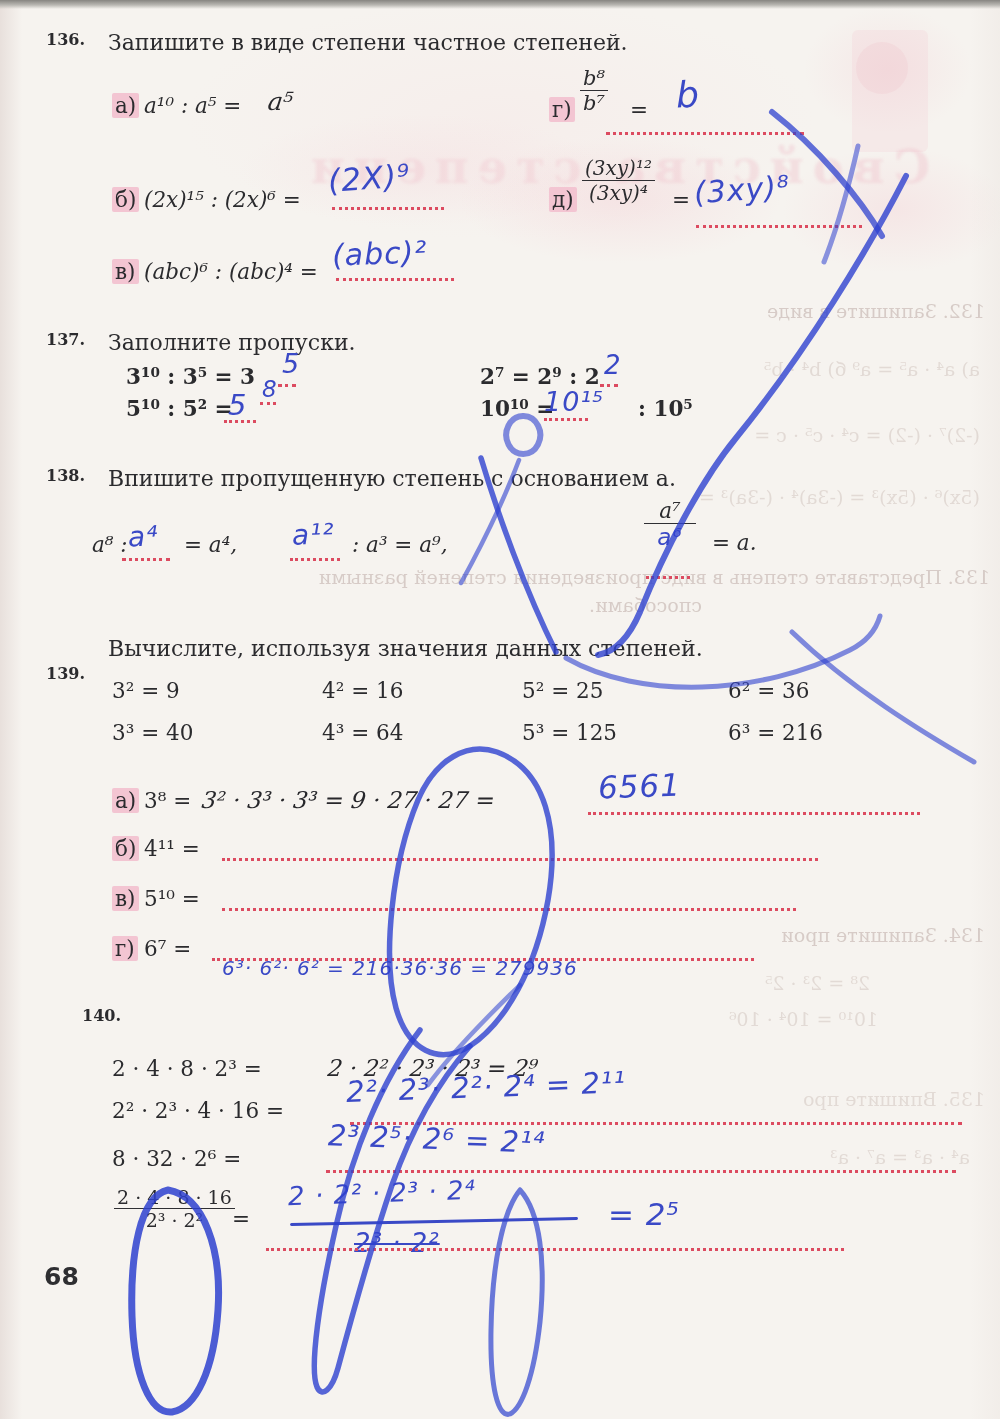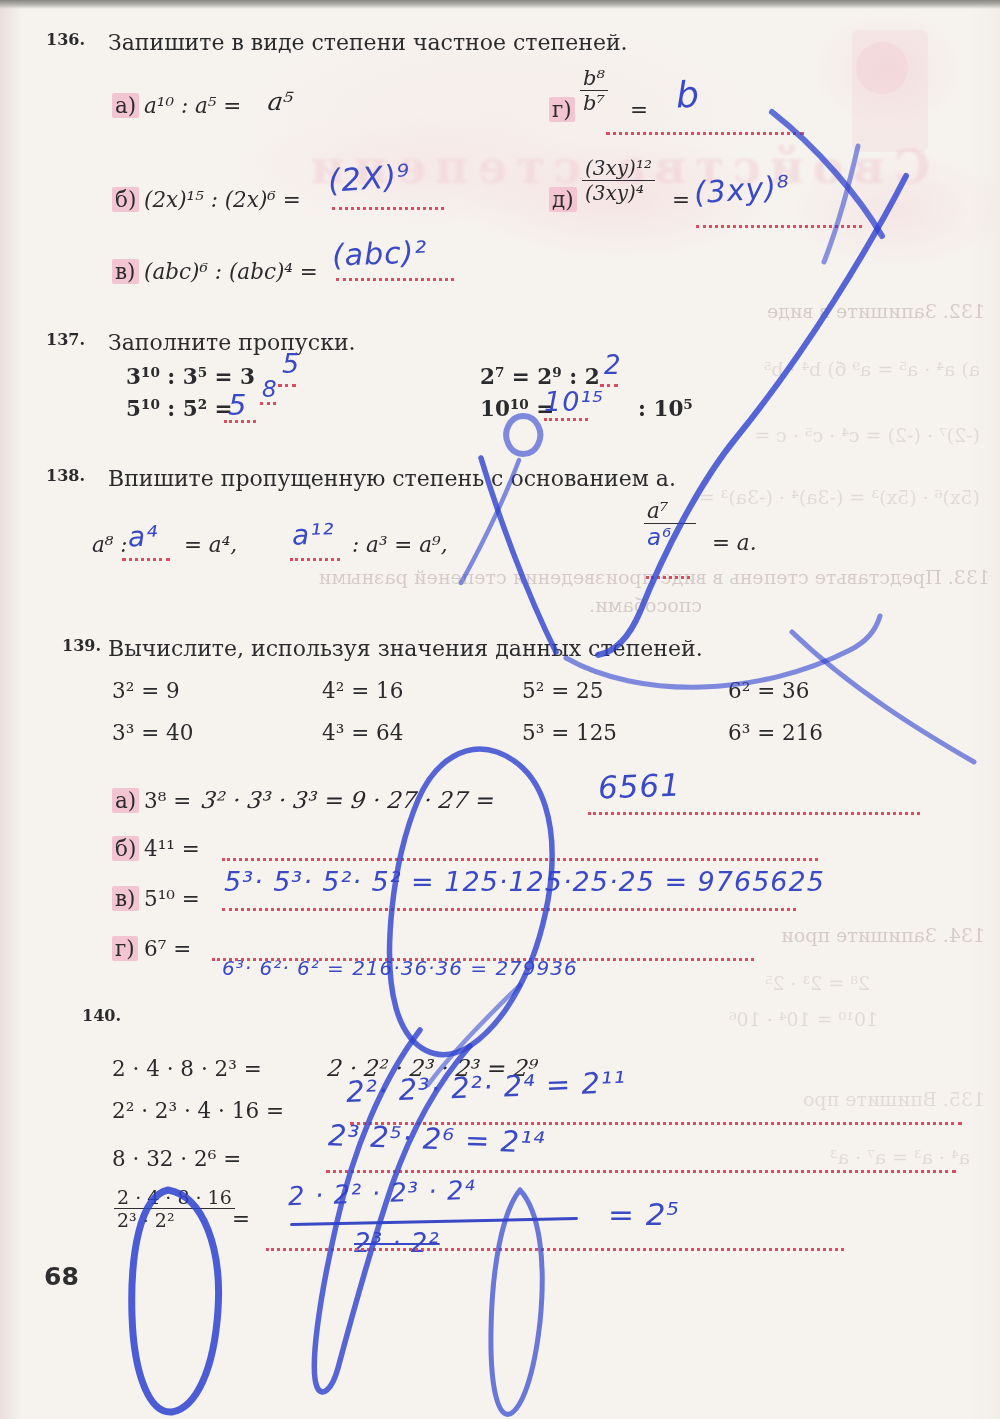--- a/index.html
+++ b/index.html
@@ -27,21 +27,21 @@
   
   .script{position:absolute;white-space:nowrap;font-family:"DejaVu Serif",serif;
           font-style:italic;font-size:23px;transform:skewX(-7deg);color:#27272b;}
   
   .hw{position:absolute;white-space:nowrap;font-family:"DejaVu Sans",sans-serif;
       font-style:italic;color:#3a49c6;letter-spacing:1px;}
   .rot1{transform:rotate(-2deg);} .rot2{transform:rotate(-4deg);} .rot3{transform:rotate(2deg);}
   
   .dots{position:absolute;height:0;border-bottom:3px dotted #dc4b60;}
   
-  .frac{position:absolute;text-align:left;}
+  .frac{position:absolute;text-align:center;}
   .frac .fnum{display:block;padding:0 3px;}
   .frac .fden{display:block;border-top:1.7px solid #2f2f33;padding:0 3px;}
   .hwbar{position:absolute;height:3px;background:#3a49c6;border-radius:2px;}
   .strike{text-decoration:line-through;text-decoration-thickness:2px;}
   
   .bleed{position:absolute;transform:scaleX(-1);white-space:nowrap;
          font-family:"DejaVu Serif",serif;color:rgba(142,112,106,0.30);
          filter:blur(0.6px);font-size:19px;}
   .bleed-pink{font-weight:bold;color:rgba(228,118,148,0.16);filter:blur(1.5px);
               letter-spacing:9px;font-size:46px;}
@@ -144,21 +144,21 @@
   <div class="pr it" style="left:352px;top:532px;">: a³ = a⁹,</div>
   <div class="dots" style="left:290px;top:558px;width:50px;"></div>
 
   <div class="frac" style="left:644px;top:498px;width:52px;">
     <span class="fnum pr it" style="position:static;display:block;">a⁷</span>
     <span class="fden hw" style="position:static;display:block;font-size:23px;border-top:1.7px solid #2f2f33;">a⁶</span>
   </div>
   <div class="pr it" style="left:712px;top:530px;">= a.</div>
   <div class="dots" style="left:646px;top:576px;width:44px;"></div>
 
-  <div class="pr exnum" style="left:46px;top:636px;margin-left:16px;">139.</div>
+  <div class="pr exnum" style="left:46px;top:664px;">139.</div>
   <div class="pr title" style="left:108px;top:636px;">Вычислите, используя значения данных степеней.</div>
 
   <div class="pr" style="left:112px;top:678px;">3² = 9</div>
   <div class="pr" style="left:322px;top:678px;">4² = 16</div>
   <div class="pr" style="left:522px;top:678px;">5² = 25</div>
   <div class="pr" style="left:728px;top:678px;">6² = 36</div>
   <div class="pr" style="left:112px;top:720px;">3³ = 40</div>
   <div class="pr" style="left:322px;top:720px;">4³ = 64</div>
   <div class="pr" style="left:522px;top:720px;">5³ = 125</div>
   <div class="pr" style="left:728px;top:720px;">6³ = 216</div>
@@ -168,21 +168,20 @@
   <div class="script" style="left:202px;top:787px;">3² · 3³ · 3³ = 9 · 27 · 27 =</div>
   <div class="hw rot1" style="left:598px;top:768px;font-size:31px;">6561</div>
   <div class="dots" style="left:588px;top:812px;width:332px;"></div>
 
   <div class="pr" style="left:112px;top:836px;"><span class="chip">б)</span></div>
   <div class="pr" style="left:144px;top:836px;">4¹¹ =</div>
   <div class="dots" style="left:222px;top:858px;width:596px;"></div>
 
   <div class="pr" style="left:112px;top:886px;"><span class="chip">в)</span></div>
   <div class="pr" style="left:144px;top:886px;">5¹⁰ =</div>
-  <div class="hw" style="left:224px;top:866px;font-size:27px;">5³· 5³· 5²· 5² = 125·125·25·25 = 9765625</div>
   <div class="dots" style="left:222px;top:908px;width:574px;"></div>
 
   <div class="pr" style="left:112px;top:936px;"><span class="chip">г)</span></div>
   <div class="pr" style="left:144px;top:936px;">6⁷ =</div>
   <div class="hw" style="left:222px;top:956px;font-size:20px;">6³· 6²· 6² = 216·36·36 = 279936</div>
   <div class="dots" style="left:212px;top:958px;width:542px;"></div>
 
   <div class="pr exnum" style="left:46px;top:1006px;margin-left:36px;">140.</div>
 
   <div class="pr" style="left:112px;top:1056px;">2 · 4 · 8 · 2³ =</div>

